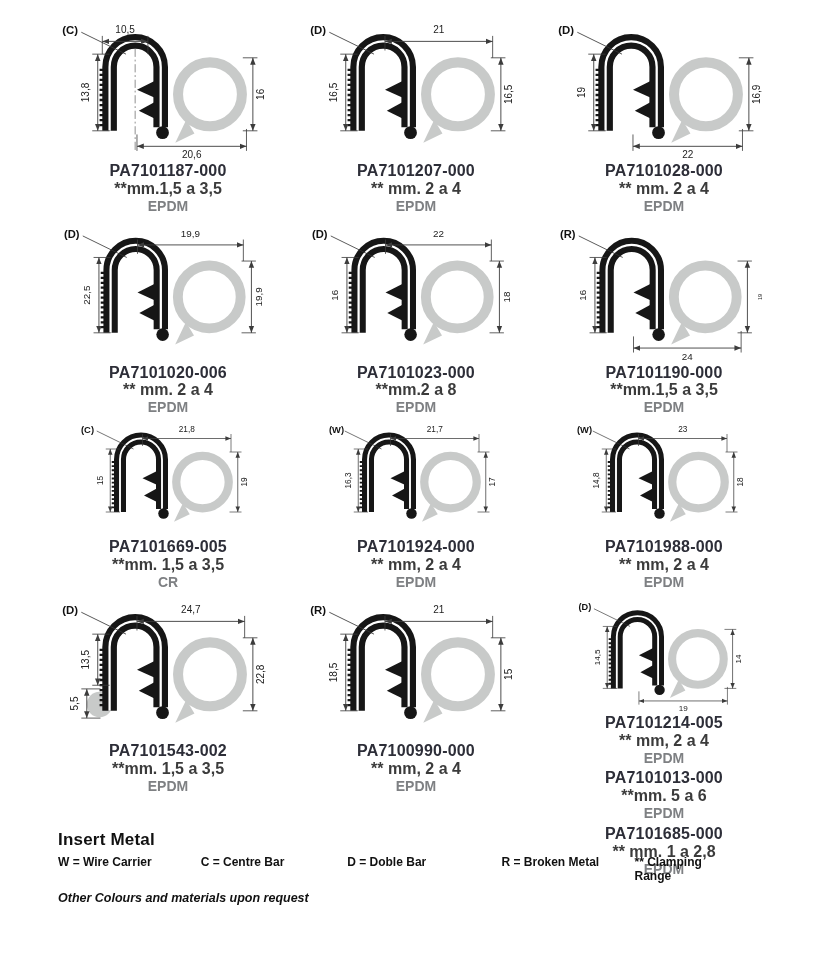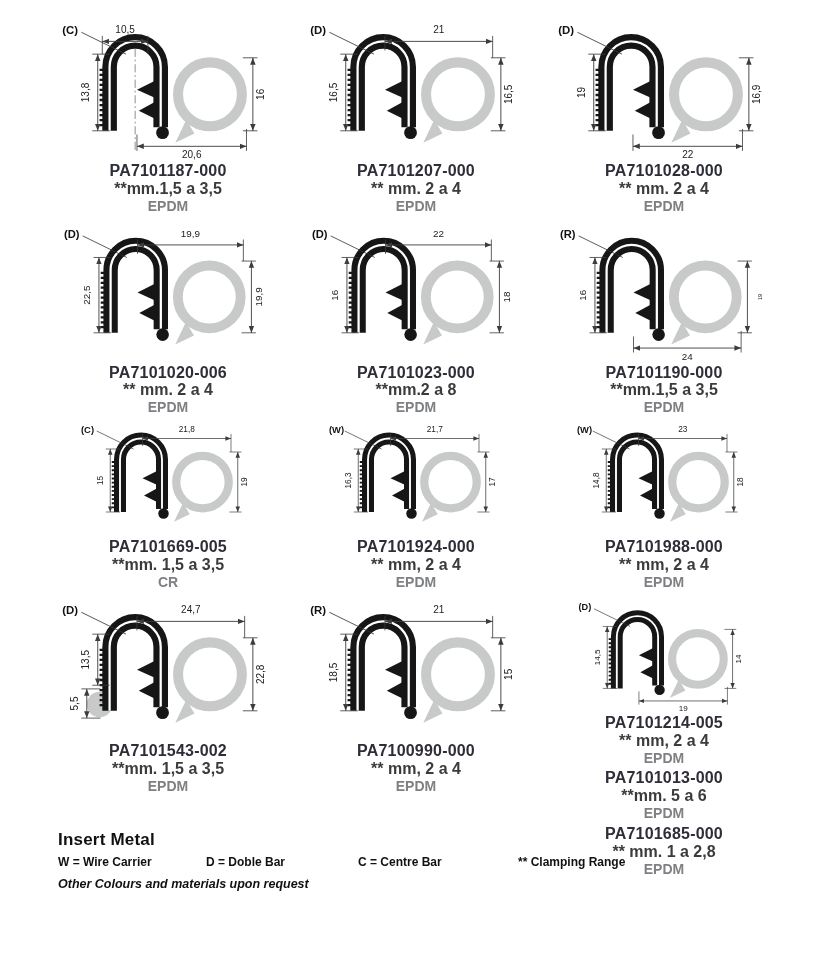--- a/index.html
+++ b/index.html
@@ -496,19 +496,20 @@
         <div class="material">EPDM</div>
       </div>
     </div>
 
   </div>
 
   <div class="legend">
     <div class="legend-title">Insert Metal</div>
     <div class="legend-items">
       <span>W = Wire Carrier</span>
+      <span>C = Centre Bar</span>
       <span>D = Doble Bar</span>
-      <span>C = Centre Bar</span>
+      <span>R = Broken Metal</span>
       <span>** Clamping Range</span>
     </div>
     <div class="legend-note">Other Colours and materials upon request</div>
   </div>
 </div>
 
 </body></html>

